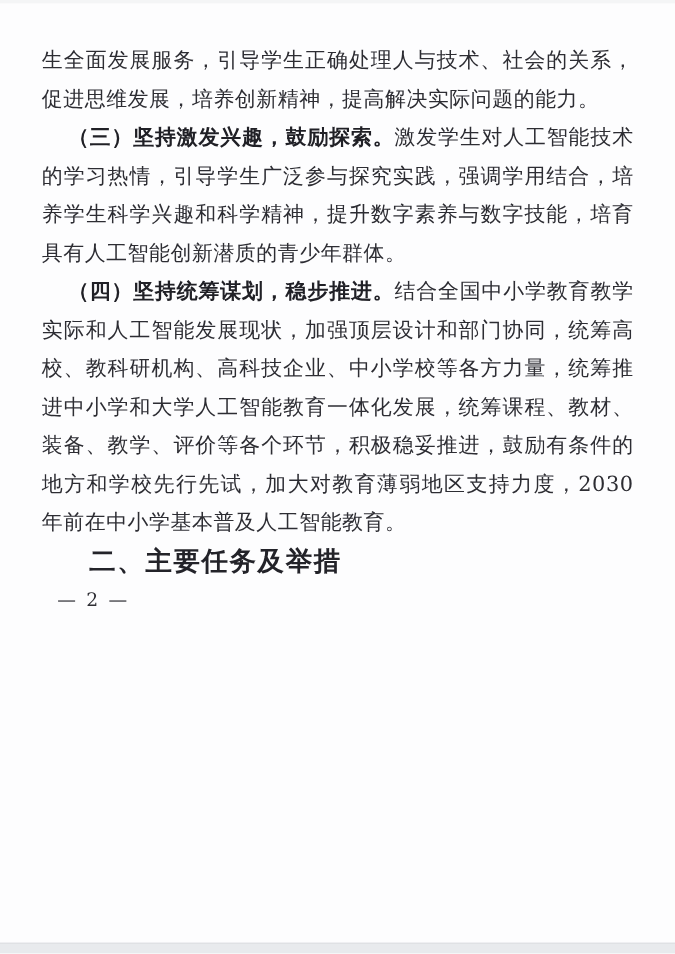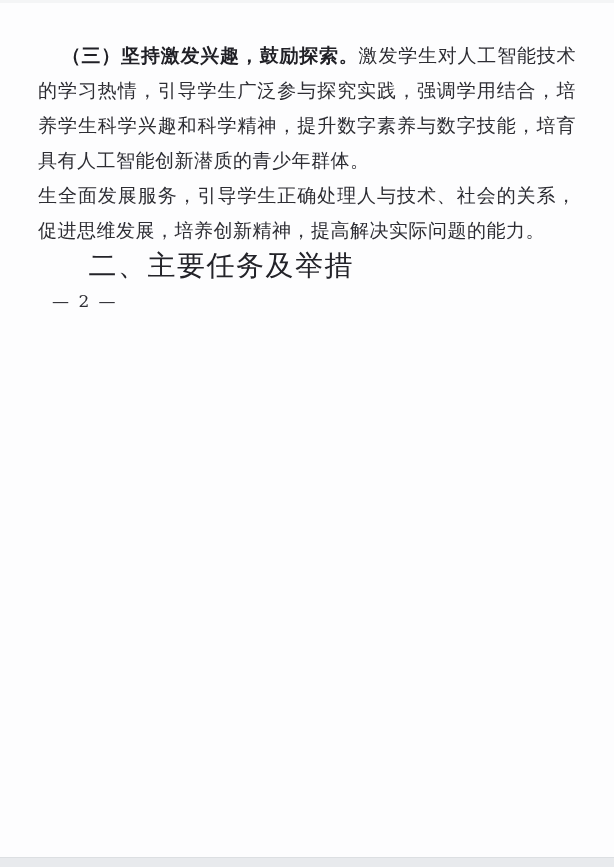--- a/index.html
+++ b/index.html
@@ -47,22 +47,22 @@
   .para.no-indent {
     text-indent: 0;
   }
   .lead {
     font-weight: bold;
     color: #202026;
   }
   .heading {
     margin: 0;
     font-family: "Liberation Sans", "DejaVu Sans", sans-serif;
-    font-weight: normal;
-    font-size: 28px;
+    font-weight: bold;
+    font-size: 24px;
     line-height: 35px;
     letter-spacing: 1.5px;
     text-indent: 1.8em;
     color: #232329;
   }
   .page-number {
     margin-top: 8px;
     margin-left: 14px;
     font-size: 17px;
     letter-spacing: 2px;
@@ -70,24 +70,25 @@
   }
 </style>
 </head>
 <body>
 
 <div class="page">
   <div class="top-edge"></div>
 
   <div class="content">
 
+    <p class="para no-indent"><span>生全面发展服务，引导学生正确处理人与技术、社会的关系，促进思维发展，培养创新精神，提高解决实际问题的能力。</span></p>
+
     <p class="para"><span class="lead">（三）坚持激发兴趣，鼓励探索。</span><span>激发学生对人工智能技术的学习热情，引导学生广泛参与探究实践，强调学用结合，培养学生科学兴趣和科学精神，提升数字素养与数字技能，培育具有人工智能创新潜质的青少年群体。</span></p>
 
-    <p class="para no-indent"><span>生全面发展服务，引导学生正确处理人与技术、社会的关系，促进思维发展，培养创新精神，提高解决实际问题的能力。</span></p>
-
+    <p class="para"><span class="lead">（四）坚持统筹谋划，稳步推进。</span><span>结合全国中小学教育教学实际和人工智能发展现状，加强顶层设计和部门协同，统筹高校、教科研机构、高科技企业、中小学校等各方力量，统筹推进中小学和大学人工智能教育一体化发展，统筹课程、教材、装备、教学、评价等各个环节，积极稳妥推进，鼓励有条件的地方和学校先行先试，加大对教育薄弱地区支持力度，2030 年前在中小学基本普及人工智能教育。</span></p>
 
     <h2 class="heading">二、主要任务及举措</h2>
 
 
     <div class="page-number">— 2 —</div>
   </div>
 
   <div class="bottom-edge"></div>
 </div>
 

